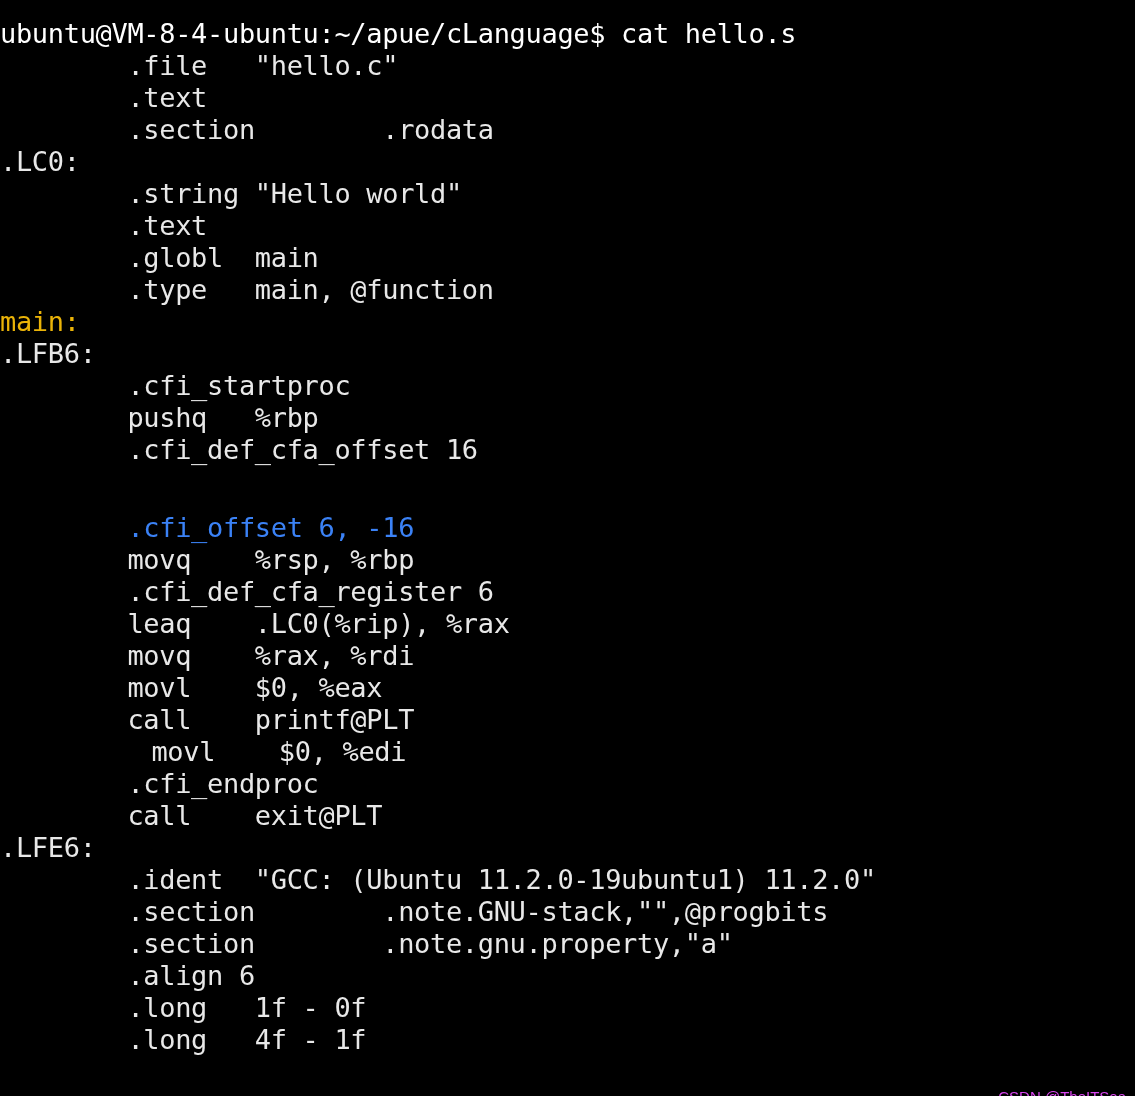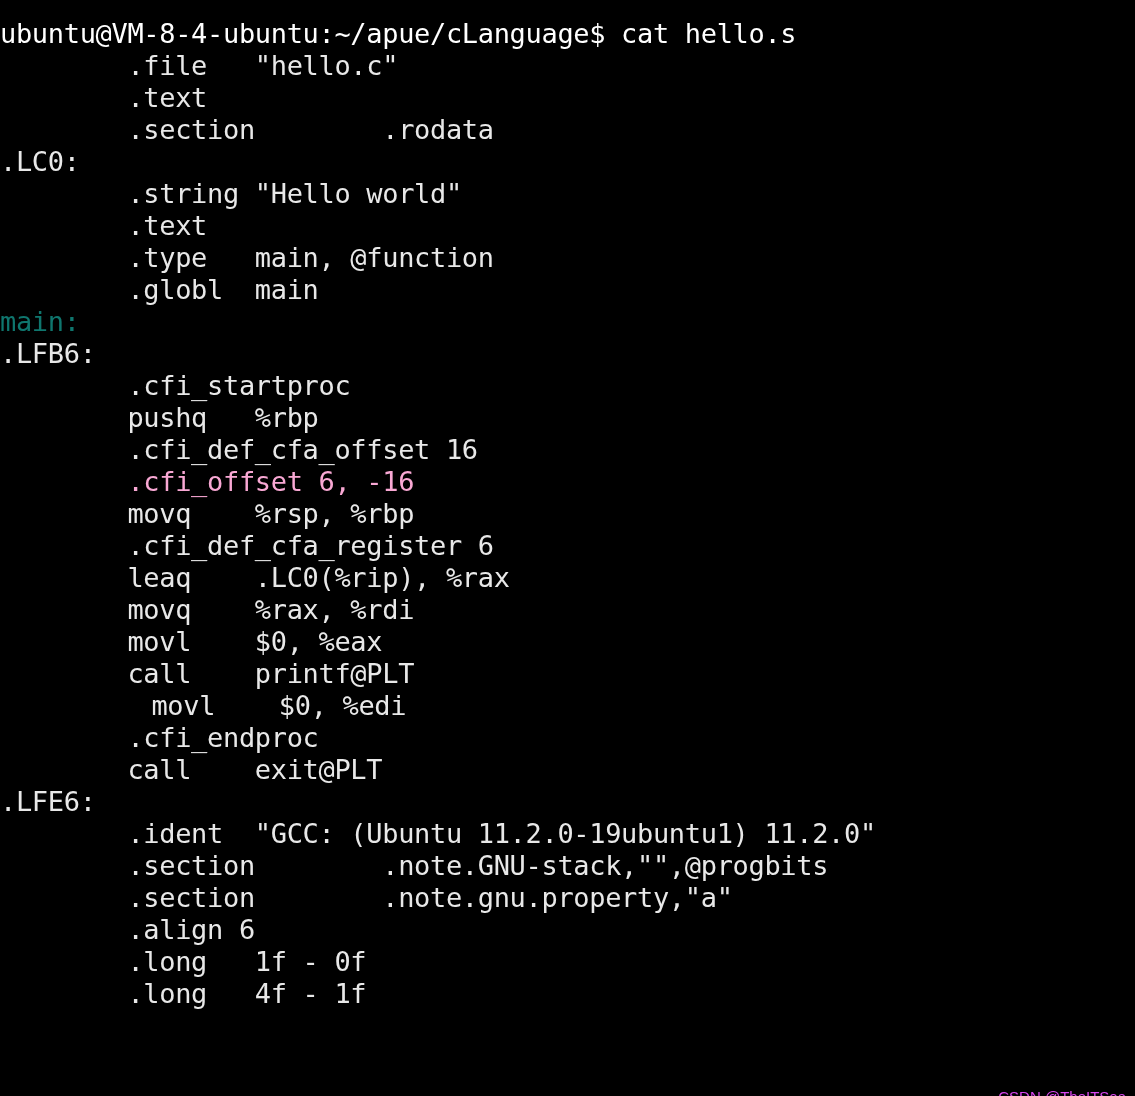--- a/index.html
+++ b/index.html
@@ -63,28 +63,28 @@
 <div id="terminal" style="background: rgb(0, 0, 0);">
   <div id="terminal-screen">
     <div class="term-line prompt-line" style="color: rgb(255, 255, 255);">ubuntu@VM-8-4-ubuntu:~/apue/cLanguage$ cat hello.s</div>
     <div id="output-container">
         <div class="term-line" style="color: rgb(232, 232, 232);">        .file   "hello.c"</div>
         <div class="term-line" style="color: rgb(232, 232, 232);">        .text</div>
         <div class="term-line" style="color: rgb(232, 232, 232);">        .section        .rodata</div>
         <div class="term-line" style="color: rgb(232, 232, 232);">.LC0:</div>
         <div class="term-line" style="color: rgb(232, 232, 232);">        .string "Hello world"</div>
         <div class="term-line" style="color: rgb(232, 232, 232);">        .text</div>
+        <div class="term-line" style="color: rgb(232, 232, 232);">        .globl  main</div>
         <div class="term-line" style="color: rgb(232, 232, 232);">        .type   main, @function</div>
-        <div class="term-line" style="color: rgb(232, 232, 232);">        .globl  main</div>
-        <div class="term-line" style="color: #0f766e;">main:</div>
+        <div class="term-line" style="color: #eab308;">main:</div>
         <div class="term-line" style="color: rgb(232, 232, 232);">.LFB6:</div>
         <div class="term-line" style="color: rgb(232, 232, 232);">        .cfi_startproc</div>
         <div class="term-line" style="color: rgb(232, 232, 232);">        pushq   %rbp</div>
         <div class="term-line" style="color: rgb(232, 232, 232);">        .cfi_def_cfa_offset 16</div>
-        <div class="term-line" style="color: #f9a8d4;">        .cfi_offset 6, -16</div>
+        <div class="term-line" style="color: #3b82f6; margin-top: 46px;">        .cfi_offset 6, -16</div>
         <div class="term-line" style="color: rgb(232, 232, 232);">        movq    %rsp, %rbp</div>
         <div class="term-line" style="color: rgb(232, 232, 232);">        .cfi_def_cfa_register 6</div>
         <div class="term-line" style="color: rgb(232, 232, 232);">        leaq    .LC0(%rip), %rax</div>
         <div class="term-line" style="color: rgb(232, 232, 232);">        movq    %rax, %rdi</div>
         <div class="term-line" style="color: rgb(232, 232, 232);">        movl    $0, %eax</div>
         <div class="term-line" style="color: rgb(232, 232, 232);">        call    printf@PLT</div>
         <div class="term-line" style="color: rgb(232, 232, 232); padding-left: 24px;">        movl    $0, %edi</div>
         <div class="term-line" style="color: rgb(232, 232, 232);">        .cfi_endproc</div>
         <div class="term-line" style="color: rgb(232, 232, 232);">        call    exit@PLT</div>
         <div class="term-line" style="color: rgb(232, 232, 232);">.LFE6:</div>

